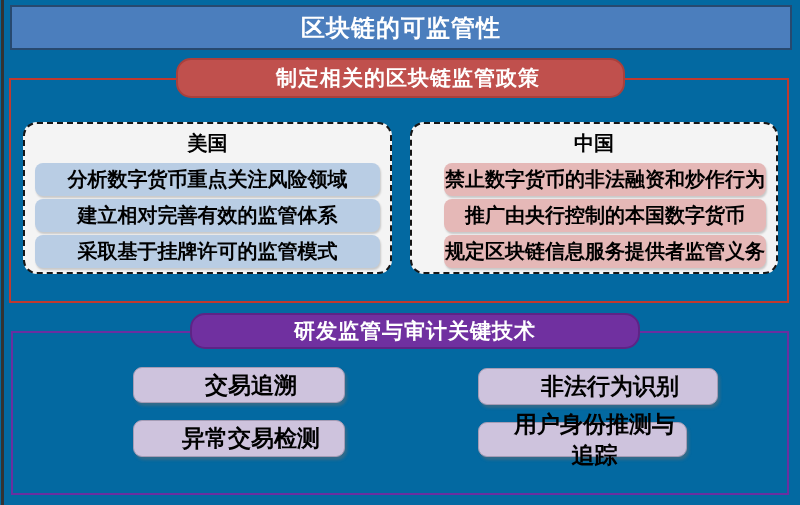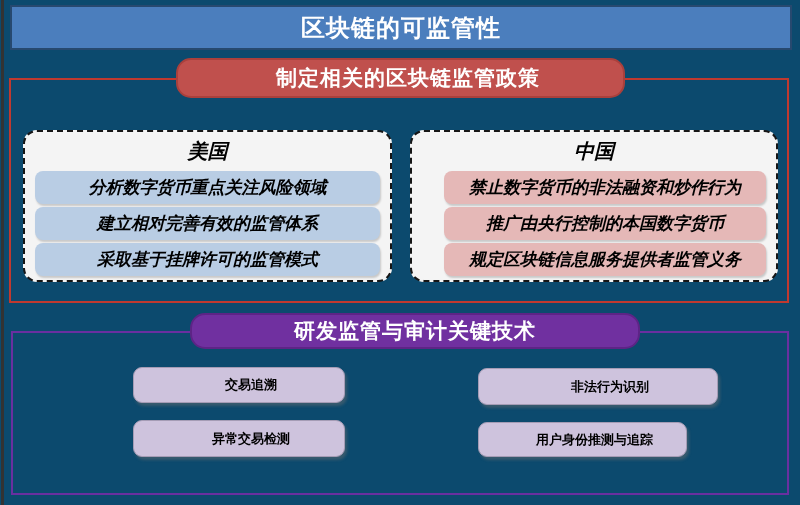--- a/index.html
+++ b/index.html
@@ -4,21 +4,21 @@
 <style>
   html, body {
     margin: 0;
     padding: 0;
     background: #ffffff;
   }
   .canvas {
     position: relative;
     width: 800px;
     height: 505px;
-    background: #0c4a6e;
+    background: #0369a1;
     overflow: hidden;
     font-family: "Liberation Sans", "DejaVu Sans", sans-serif;
     color: #000;
   }
   .left-edge {
     position: absolute;
     left: 1px; top: 0;
     width: 3px; height: 505px;
     background: #333333;
   }
@@ -73,57 +73,56 @@
   .pill-tech {
     left: 178px; top: 313px;
     width: 450px; height: 36px;
     background: var(--tech-fill, #7030a0);
     border: 2px solid var(--tech-pill-border, #5d2486);
     margin-left: 12px;
   }
   
   .dashed-box {
     position: absolute;
-    top: 130px;
+    top: 122px;
     height: 152px;
     box-sizing: border-box;
     background: var(--group-box-fill, #f4f4f4);
     border: 2px dashed #161616;
     border-radius: 14px;
-    font-style: italic;
   }
   .box-usa   { left: 23px;  width: 369px; }
   .box-china { left: 410px; width: 368px; }
   .group-title {
     height: 33px;
     line-height: 33px;
     margin-top: 3px;
     text-align: center;
     font-size: 20px;
     font-weight: bold;
     color: #000;
   }
   .group-item {
     margin: 3px 10px 0 10px;
     height: 33px;
     display: flex; align-items: center; justify-content: center;
-    font-size: 17px;
+    font-size: 20px;
     font-weight: bold;
     color: #000;
     border-radius: 8px;
     box-shadow: 1px 2px 2px rgba(0,0,0,0.18);
   }
   .item-blue { background: var(--usa-item-fill, #b9cde4); }
   .item-pink { background: var(--china-item-fill, #e5b8b7); margin-left: 32px; }
   
   .tech-item {
     position: absolute;
     box-sizing: border-box;
     display: flex; align-items: center; justify-content: center;
-    font-size: 13px;
+    font-size: 23px;
     font-weight: bold;
     color: #000;
     background: var(--tech-item-fill, #cec3dd);
     border: 1px solid #a59cb5;
     border-radius: 9px;
     box-shadow: 2px 3px 3px rgba(110,110,110,0.45);
     padding-left: 24px;
   }
   .tech-0 { left: 133px; top: 367px; width: 212px; height: 36px; }
   .tech-1 { left: 478px; top: 368px; width: 240px; height: 37px; }

